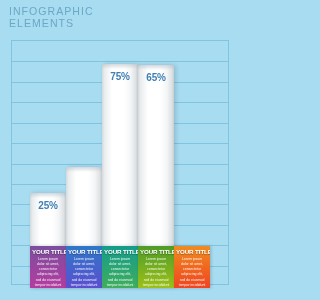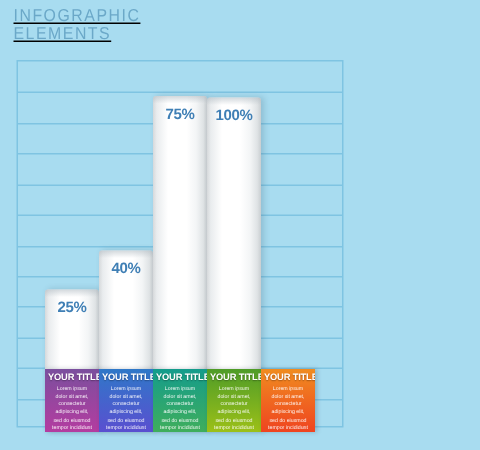--- a/index.html
+++ b/index.html
@@ -4,21 +4,21 @@
 <style>
   * { margin:0; padding:0; box-sizing:border-box; }
   html,body { width:240px; height:300px; overflow:hidden; }
   body {
     background:#a8dcf0;
     font-family:"Liberation Sans", sans-serif;
     position:relative;
   }
 
   
-  #title-block { position:absolute; left:9px; top:6px; line-height:1.02;text-decoration:underline; }
+  #title-block { position:absolute; left:9px; top:6px; line-height:1.02; }
   #title-block .tline {
     font-family:"Liberation Sans Narrow","Liberation Sans",sans-serif;
     font-size:11.5px;
     letter-spacing:1.1px;
     color:#6ba8c8;
     font-weight:400;
     text-transform:uppercase;
     display:block;
     transform:scaleX(0.92);
     transform-origin:left center;
@@ -169,21 +169,20 @@
           </linearGradient>
             </defs>
           <path d="M15 0 L30 13 L23 13 L23 22 L27 22 L27 26 L3 26 L3 22 L7 22 L7 13 L0 13 Z" fill="url(#ag0)"></path>
         </svg>
       </div>
     </div>
   </div>
 
   <div class="bar-col">
     <div class="bar" style="height: 120px;">
-      <div class="pct">40%</div>
       <div class="arrow-wrap">
         <svg viewBox="0 0 30 26" xmlns="http://www.w3.org/2000/svg">
           <defs>
               <linearGradient id="ag1" x1="0" y1="0" x2="0" y2="1">
             <stop offset="0%" stop-color="#5fa9d4"></stop>
                 <stop offset="100%" stop-color="#3f5fc0"></stop>
           </linearGradient>
             </defs>
           <path d="M15 0 L30 13 L23 13 L23 22 L27 22 L27 26 L3 26 L3 22 L7 22 L7 13 L0 13 Z" fill="url(#ag1)"></path>
         </svg>
@@ -204,21 +203,21 @@
           </linearGradient>
             </defs>
           <path d="M15 0 L30 13 L23 13 L23 22 L27 22 L27 26 L3 26 L3 22 L7 22 L7 13 L0 13 Z" fill="url(#ag3)"></path>
         </svg>
       </div>
     </div>
   </div>
 
   <div class="bar-col">
     <div class="bar" style="height: 222px;">
-      <div class="pct">100%</div>
+      <div class="pct">65%</div>
       <div class="arrow-wrap">
         <svg viewBox="0 0 30 26" xmlns="http://www.w3.org/2000/svg">
           <defs>
               <linearGradient id="ag4" x1="0" y1="0" x2="0" y2="1">
             <stop offset="0%" stop-color="#ffd84c"></stop>
                 <stop offset="100%" stop-color="#f2a013"></stop>
           </linearGradient>
             </defs>
           <path d="M15 0 L30 13 L23 13 L23 22 L27 22 L27 26 L3 26 L3 22 L7 22 L7 13 L0 13 Z" fill="url(#ag4)"></path>
         </svg>

